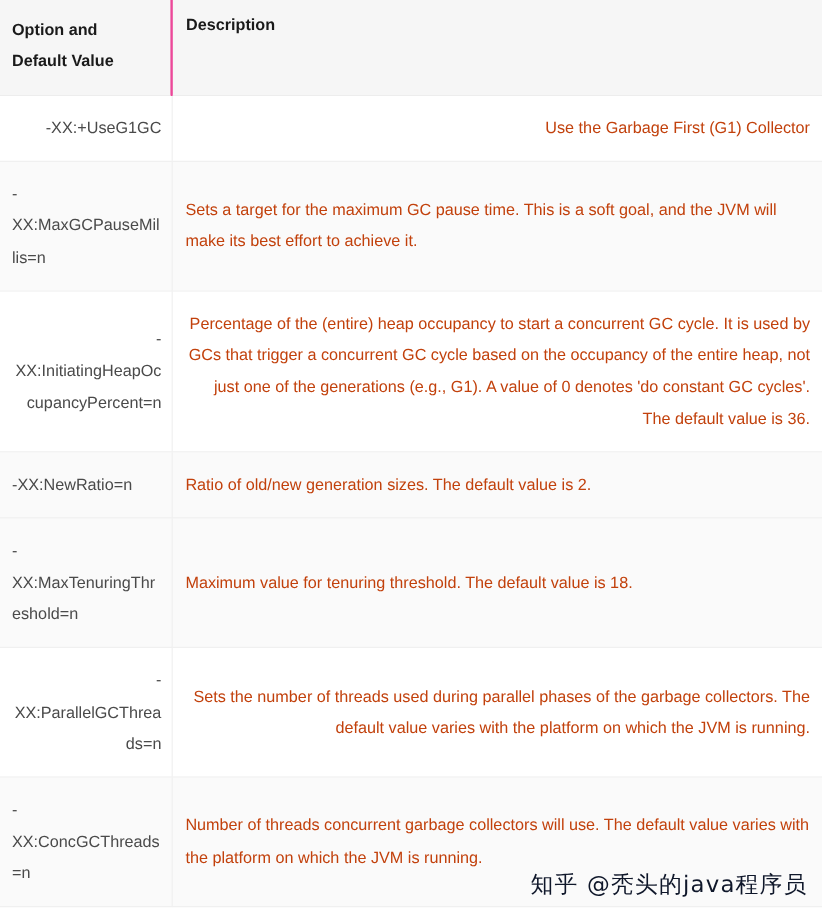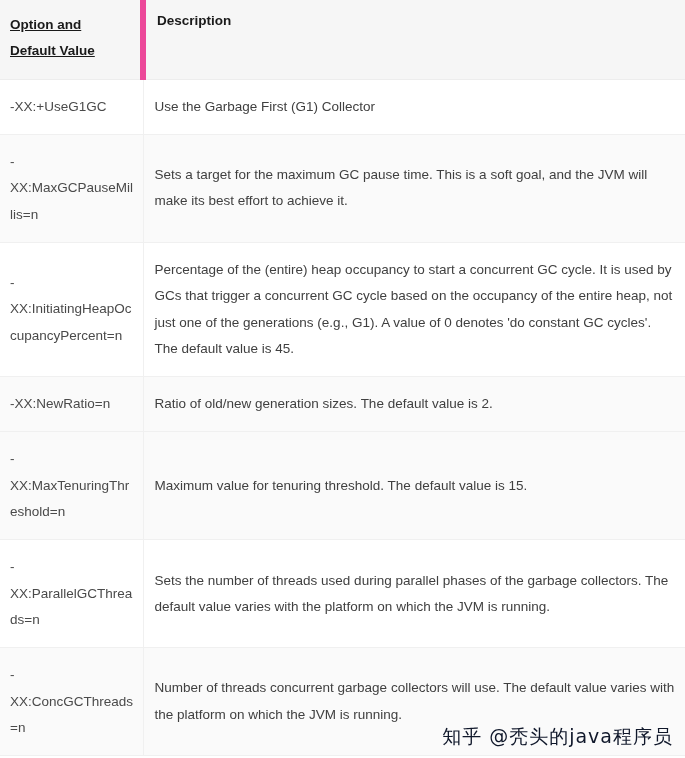--- a/index.html
+++ b/index.html
@@ -34,49 +34,49 @@
     font-weight: bold;
     color: #1a1a1a;
     line-height: 1.95;
     padding: 12px 14px 14px 10px;
   }
   .doc-table thead th.th-desc {
     padding-left: 11px;
     padding-top: 8px;
   }
   .doc-table thead th.th-option {
-    border-right: 6px solid #ec4899;
-    text-decoration: underline;
+    border-right: 2px solid #ec4899;
   }
 
   .doc-table tbody td {
     vertical-align: middle;
     font-size: 13.5px;
     color: #4a4a4a;
     line-height: 1.95;
     padding: 14px 12px 14px 10px;
     border-bottom: 1px solid #f0f0f0;
     word-break: break-word;
   }
   .doc-table tbody td.cell-option {
     border-right: 1px solid #f0f0f0;
     color: #4a4a4a;
     padding-right: 8px;
   }
   .doc-table tbody td.cell-desc {
     padding-left: 11px;
     padding-right: 10px;
-    color: #404040;
+    color: #c2410c;
   }
 
   .doc-table tbody tr.row-alt td {
     background: #fafafa;
   }
   .doc-table tbody tr.row-plain td {
     background: #ffffff;
+    text-align: right;
   }
 
   .watermark {
     position: absolute;
     right: 12px;
     bottom: 8px;
     font-size: 19px;
     color: #0f172a;
     letter-spacing: 1px;
     font-family: "DejaVu Sans", sans-serif;
@@ -103,29 +103,29 @@
     <tr class="row-plain">
       <td class="cell-option">-XX:+UseG1GC</td>
       <td class="cell-desc">Use the Garbage First (G1) Collector</td>
     </tr>
     <tr class="row-alt">
       <td class="cell-option">-XX:MaxGCPauseMillis=n</td>
       <td class="cell-desc">Sets a target for the maximum GC pause time. This is a soft goal, and the JVM will make its best effort to achieve it.</td>
     </tr>
     <tr class="row-plain">
       <td class="cell-option">-XX:InitiatingHeapOccupancyPercent=n</td>
-      <td class="cell-desc">Percentage of the (entire) heap occupancy to start a concurrent GC cycle. It is used by GCs that trigger a concurrent GC cycle based on the occupancy of the entire heap, not just one of the generations (e.g., G1). A value of 0 denotes 'do constant GC cycles'. The default value is 45.</td>
+      <td class="cell-desc">Percentage of the (entire) heap occupancy to start a concurrent GC cycle. It is used by GCs that trigger a concurrent GC cycle based on the occupancy of the entire heap, not just one of the generations (e.g., G1). A value of 0 denotes 'do constant GC cycles'. The default value is 36.</td>
     </tr>
     <tr class="row-alt">
       <td class="cell-option">-XX:NewRatio=n</td>
       <td class="cell-desc">Ratio of old/new generation sizes. The default value is 2.</td>
     </tr>
     <tr class="row-alt">
       <td class="cell-option">-XX:MaxTenuringThreshold=n</td>
-      <td class="cell-desc">Maximum value for tenuring threshold. The default value is 15.</td>
+      <td class="cell-desc">Maximum value for tenuring threshold. The default value is 18.</td>
     </tr>
     <tr class="row-plain">
       <td class="cell-option">-XX:ParallelGCThreads=n</td>
       <td class="cell-desc">Sets the number of threads used during parallel phases of the garbage collectors. The default value varies with the platform on which the JVM is running.</td>
     </tr>
     <tr class="row-alt">
       <td class="cell-option">-XX:ConcGCThreads=n</td>
       <td class="cell-desc">Number of threads concurrent garbage collectors will use. The default value varies with the platform on which the JVM is running.</td>
     </tr>
   </tbody>

